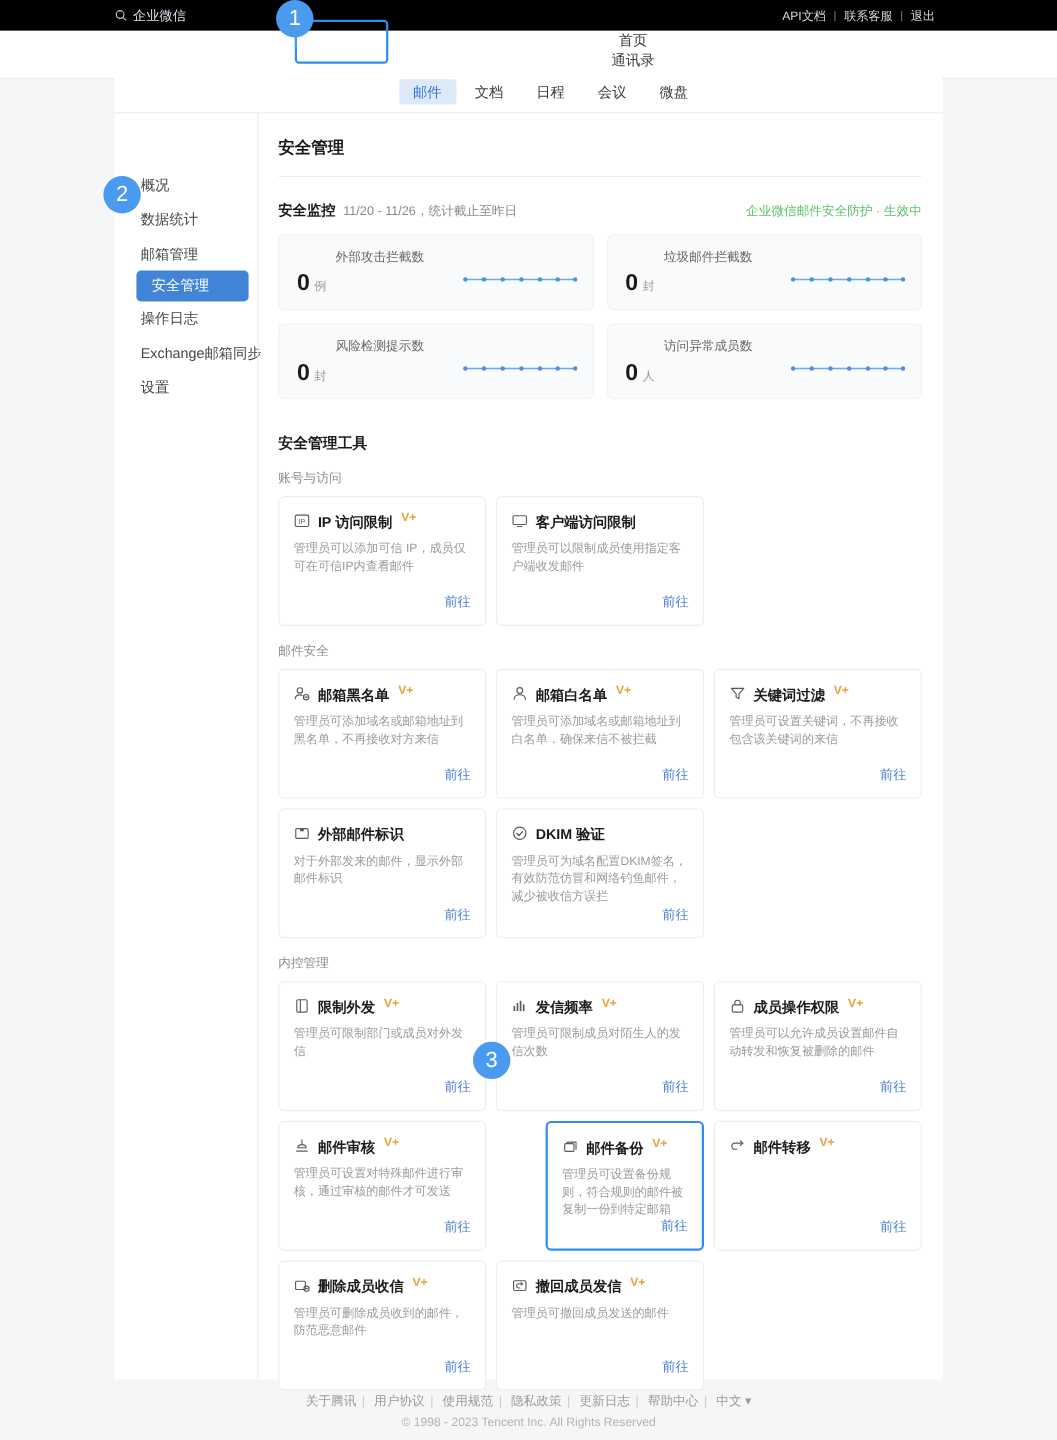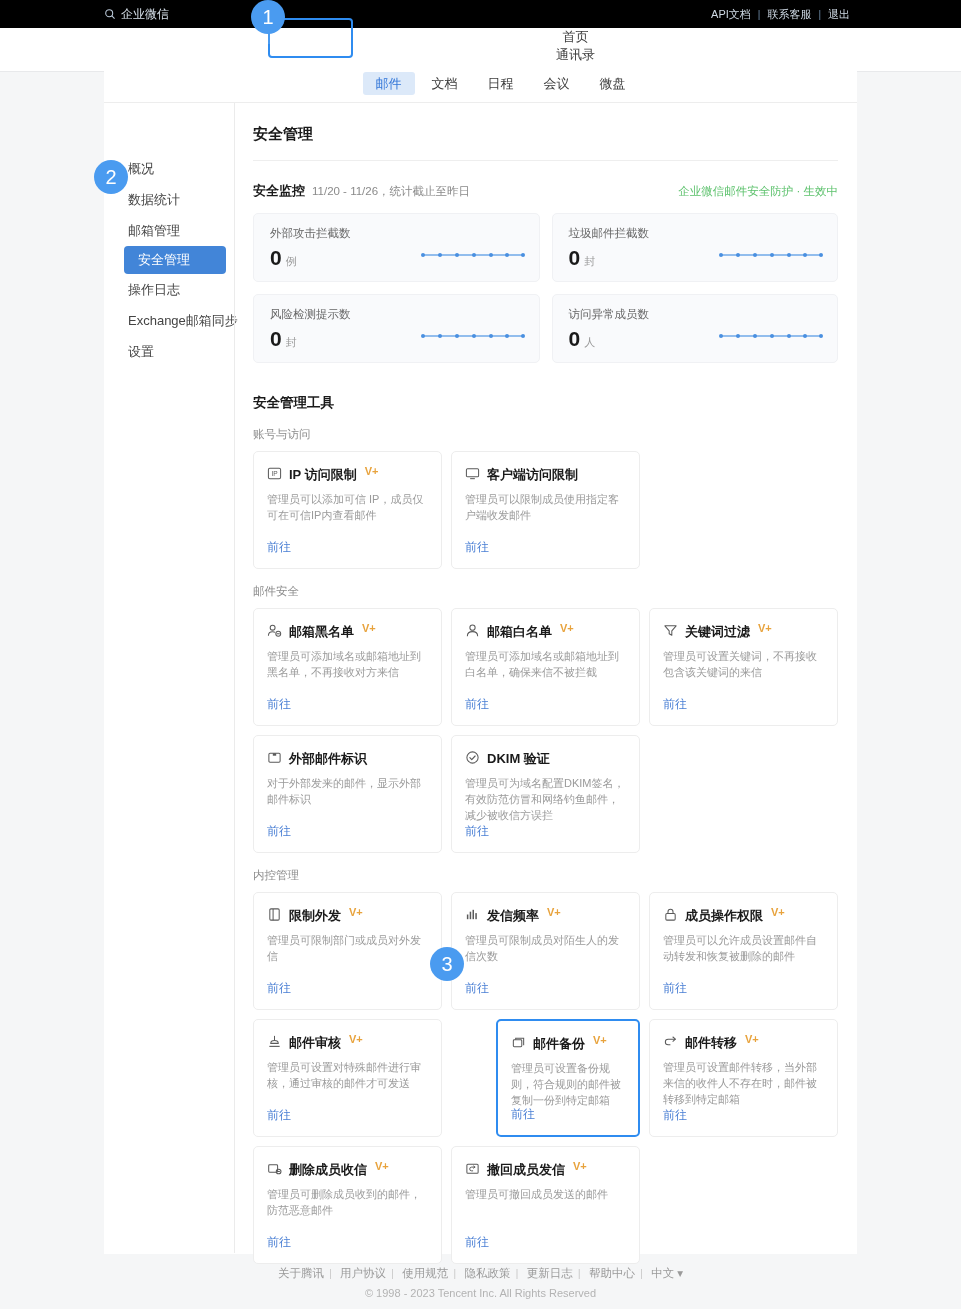--- a/index.html
+++ b/index.html
@@ -102,21 +102,21 @@
   }
   .mon-title { font-size: 13px; font-weight: bold; color: #1a1a1a; }
   .mon-range { font-size: 11.5px; color: #8a8a8a; margin-left: 7px; }
   .mon-status { margin-left: auto; font-size: 11.5px; color: #5cc16c; }
 
   .stat-grid { display: grid; grid-template-columns: 1fr 1fr; gap: 12px; }
   .stat-card {
     background: #f9fafc; border: 1px solid #f0f1f4; border-radius: 5px;
     height: 69px; padding: 12px 16px; position: relative;
   }
-  .stat-label { font-size: 11.5px; color: #666666; }
+  .stat-label { font-size: 11.5px; color: #666666; margin-left: 35px; }
   .stat-val { margin-top: 6px; display: flex; align-items: baseline; }
   .stat-num { font-size: 21px; font-weight: bold; color: #1a1a1a; line-height: 1; }
   .stat-unit { font-size: 11px; color: #999999; margin-left: 4px; }
   .sparkline { position: absolute; right: 14px; bottom: 18px; }
 
   
   .tools-title { font-size: 13.5px; font-weight: bold; color: #1a1a1a; padding: 31px 0 0 0; }
   .group-title { font-size: 11.5px; color: #8c8c8c; padding: 15px 0 9px 0; }
   .card-grid { display: grid; grid-template-columns: repeat(3, 189px); gap: 9px; }
   .card {
@@ -127,21 +127,21 @@
   .card.hl { border: 2px solid #2f8cf0; margin-left: 45px; }
   .card-head { display: flex; align-items: flex-start; gap: 7px; }
   .card-ico { width: 15px; height: 15px; flex-shrink: 0; color: #5a5a5a; }
   .card-ico svg { display: block; }
   .card-name { font-size: 13px; font-weight: bold; color: #1a1a1a; white-space: nowrap; }
   .vplus { font-size: 11px; color: #e8a33d; font-weight: bold; margin-left: 1px; line-height: 1; }
   .card-desc {
     font-size: 11px; color: #9a9a9a; line-height: 1.45; margin-top: 8px;
     max-height: 48px; overflow: hidden;
   }
-  .card-link { margin-top: auto; font-size: 12px; color: #4a7fd4; cursor: pointer; }
+  .card-link { margin-top: auto; font-size: 12px; color: #4a7fd4; cursor: pointer; text-align: right; }
 
   
   .step {
     position: absolute; width: 34px; height: 34px; border-radius: 50%;
     background: #4a9bf0; color: #fff; font-size: 20px;
     display: flex; align-items: center; justify-content: center;
     z-index: 40; font-family: "Liberation Sans", sans-serif;
   }
   .step-line { position: absolute; background: #4a9bf0; z-index: 39; }
 
@@ -514,21 +514,20 @@
             <div class="card-head">
               <span class="card-ico">
                 <svg width="15" height="15" viewBox="0 0 16 16">
                   <path d="M13 5.5H5.5a3 3 0 0 0 0 6h2" fill="none" stroke="#5a5a5a" stroke-width="1.1" stroke-linecap="round"></path>
                   <path d="M10.6 3.2L13.2 5.5 10.6 7.8" fill="none" stroke="#5a5a5a" stroke-width="1.1" stroke-linecap="round" stroke-linejoin="round"></path>
                 </svg>
               </span>
               <span class="card-name">邮件转移</span>
               <span class="vplus">V+</span>
             </div>
-            <div class="card-desc">管理员可设置邮件转移，当外部来信的收件人不存在时，邮件被转移到特定邮箱</div>
             <div class="card-link">前往</div>
           </div>
 
           <div class="card">
             <div class="card-head">
               <span class="card-ico">
                 <svg width="15" height="15" viewBox="0 0 16 16">
                   <rect x="1.8" y="4" width="9.5" height="8" rx="1" fill="none" stroke="#5a5a5a" stroke-width="1.1"></rect>
                   <circle cx="12.4" cy="11.2" r="2.5" fill="none" stroke="#5a5a5a" stroke-width="1.1"></circle>
                   <line x1="11.1" y1="11.2" x2="13.7" y2="11.2" stroke="#5a5a5a" stroke-width="1.1"></line>

